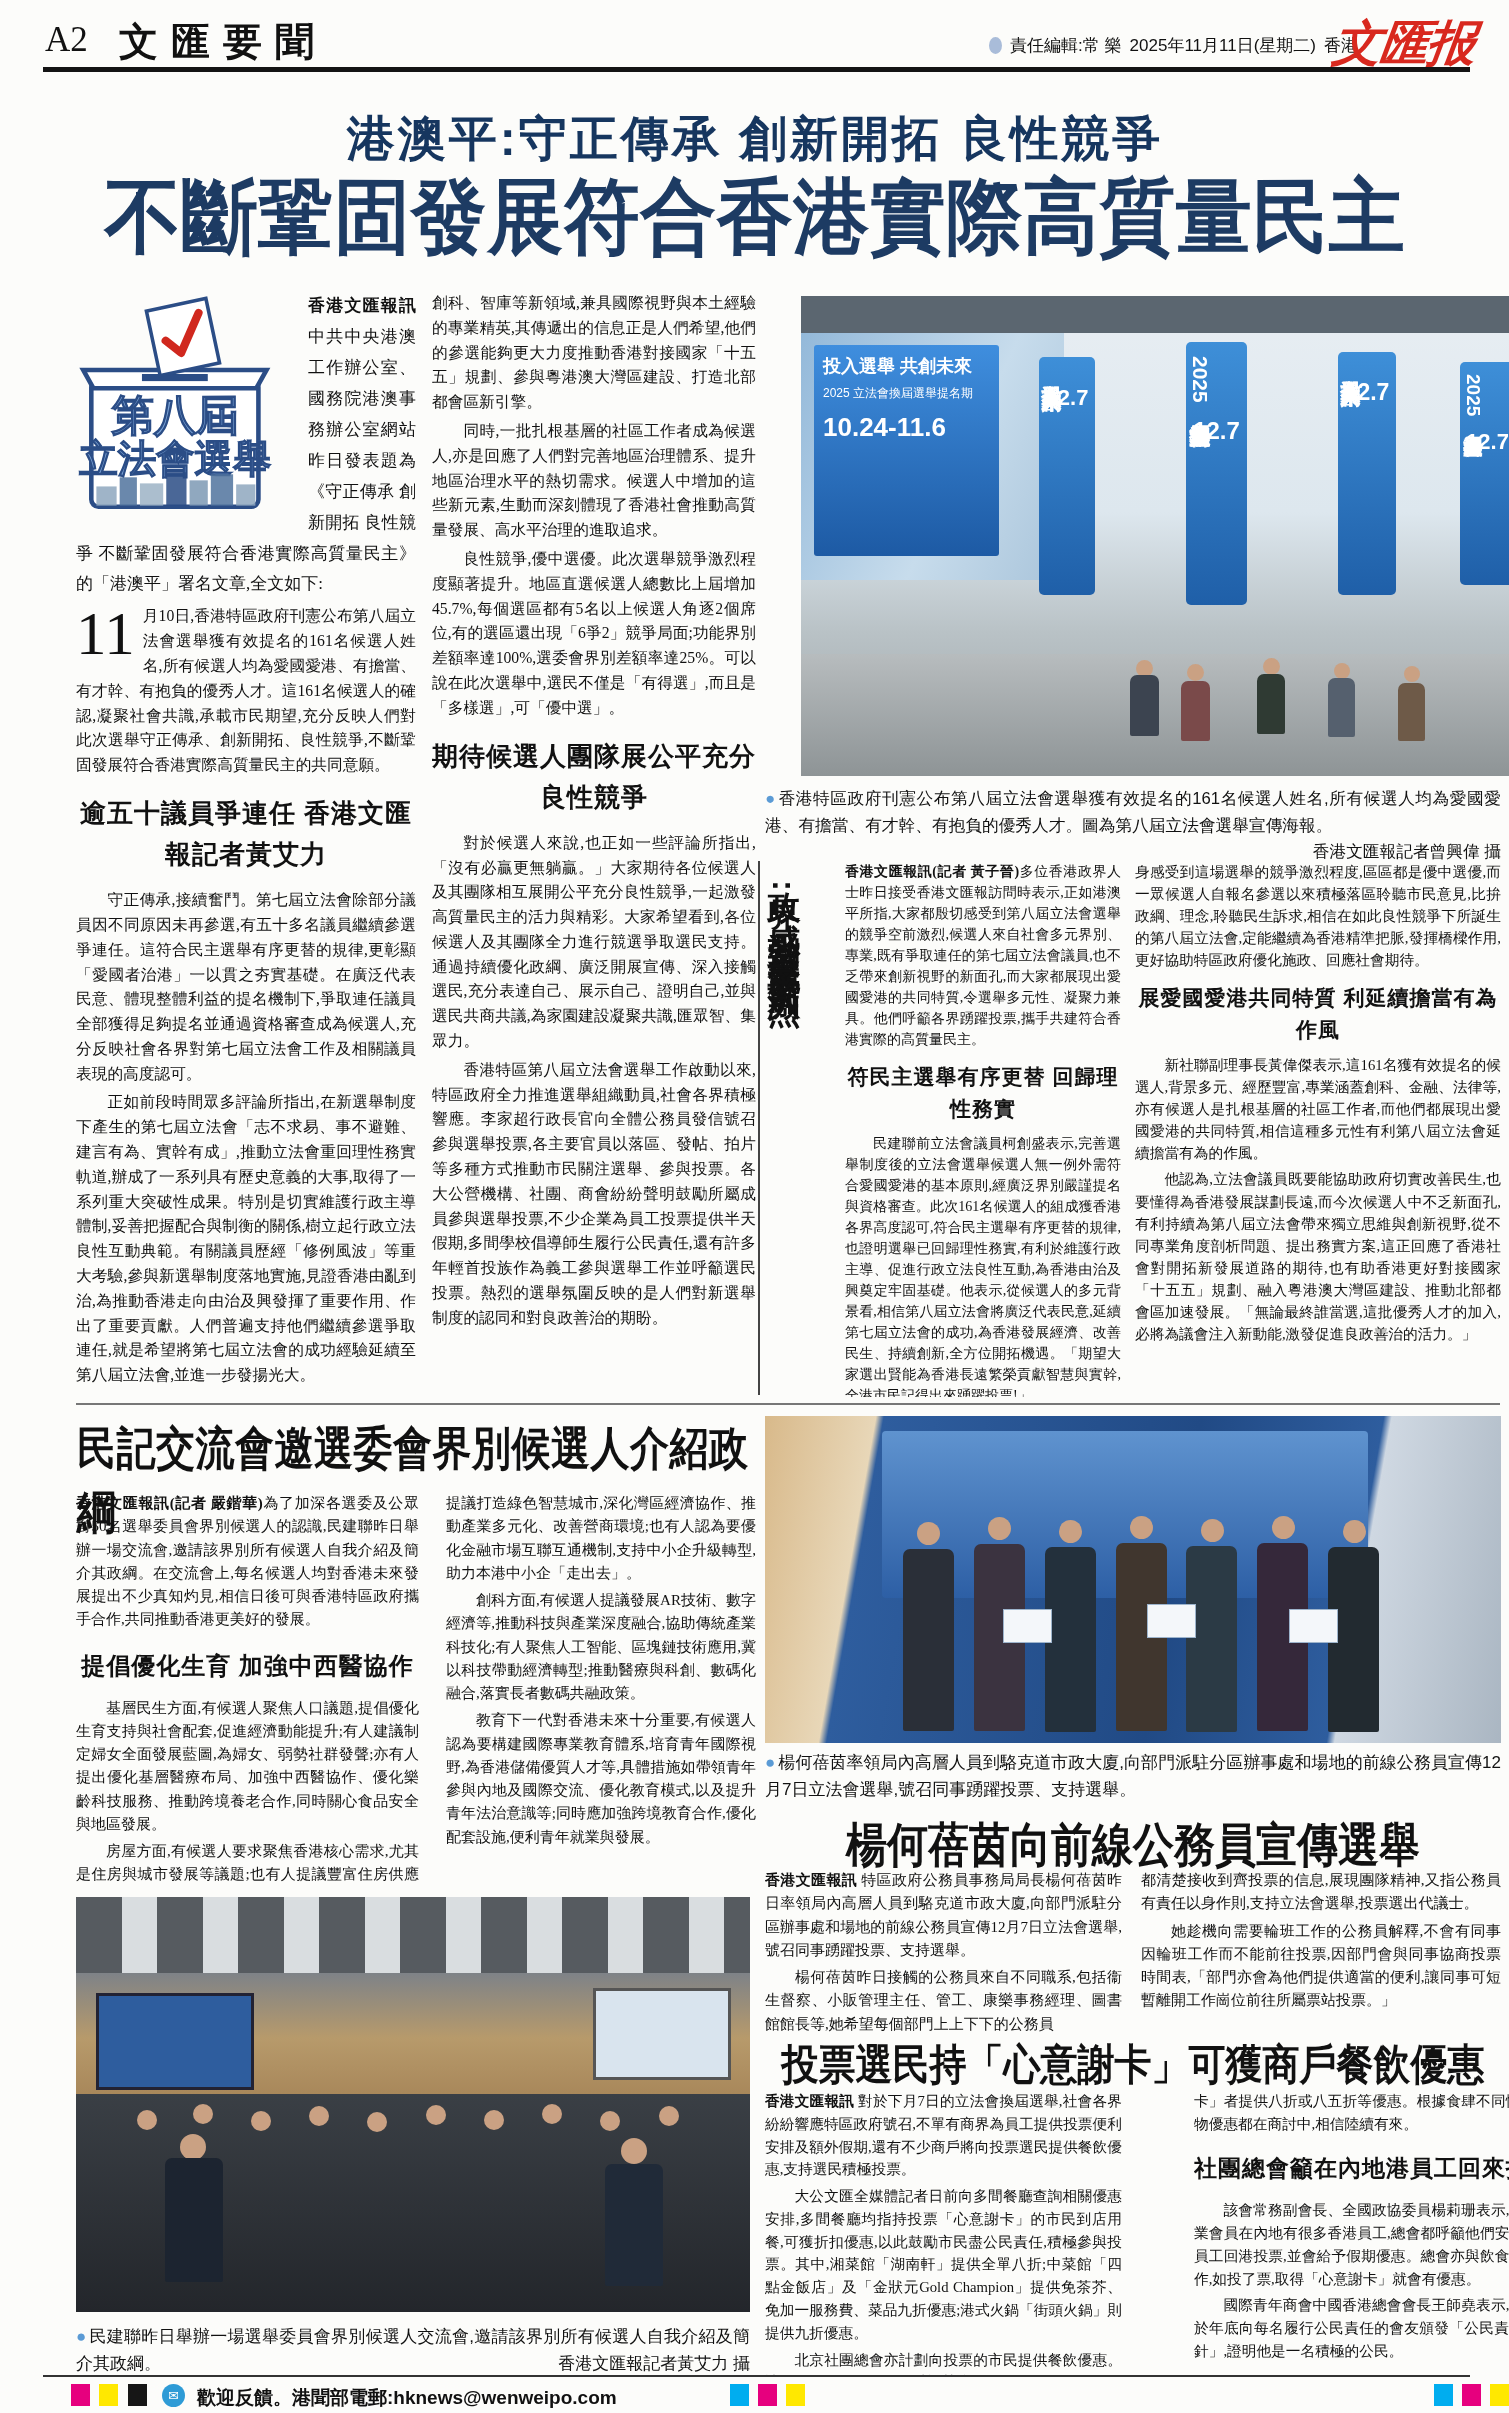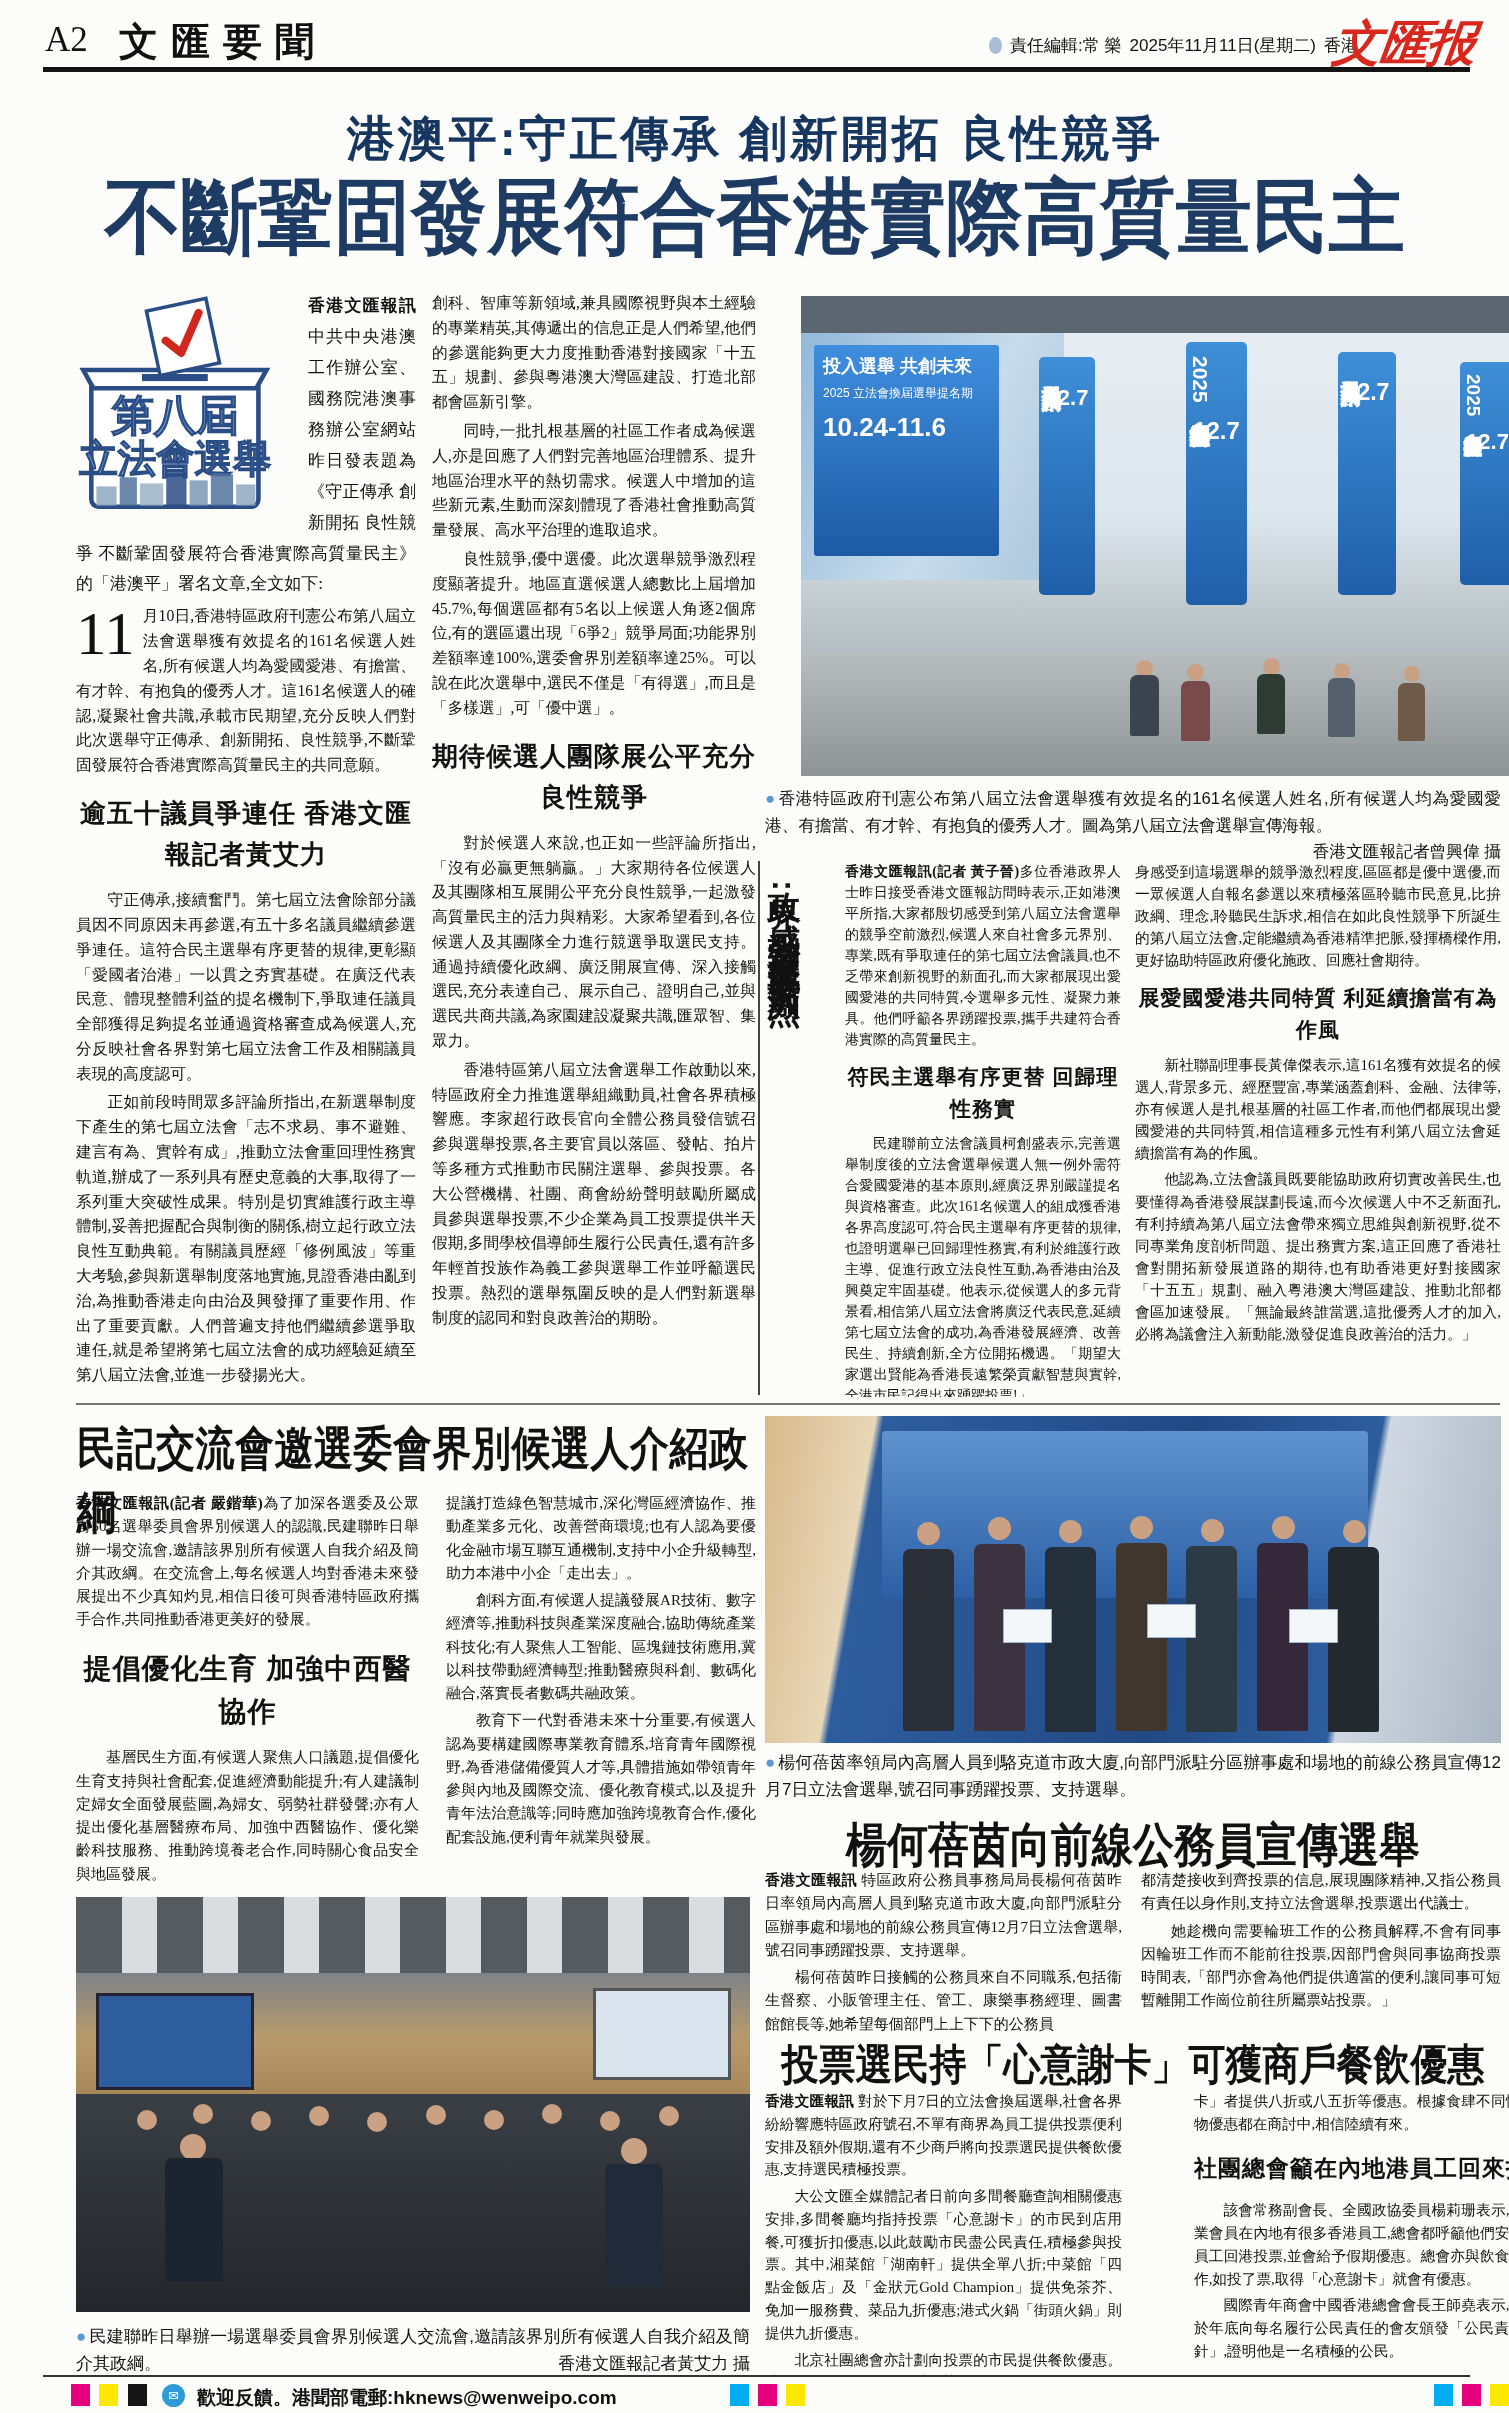--- a/index.html
+++ b/index.html
@@ -42,21 +42,21 @@
   .vhead{writing-mode:vertical-rl;font-family:"Liberation Sans",sans-serif;font-weight:900;
          font-size:33px;letter-spacing:7px;line-height:1.0;}
   .small-col{font-size:14px;line-height:1.5;}
   .small-col h3.sub{font-size:21px;margin:11px 0 9px;}
   .vrule{width:1.5px;background:#444;}
   .hrule{height:1.5px;background:#777;}
   
   .story2-head{font-family:"Liberation Sans",sans-serif;font-weight:900;font-size:39px;
                letter-spacing:0.5px;transform:scaleY(1.18);transform-origin:top;}
   .mid-col{font-size:15px;line-height:1.55;}
-  .mid-col h3.sub{font-size:28px;}
+  .mid-col h3.sub{font-size:24px;}
   .rb-head{font-family:"Liberation Sans",sans-serif;font-weight:900;text-align:center;
            transform:scaleY(1.15);transform-origin:top;}
   .footer-rule{left:43px;right:40px;top:2375px;height:1.5px;background:#333;}
   .sq{position:absolute;width:19px;height:22px;}
   .mail-circle{position:absolute;width:23px;height:23px;border-radius:50%;background:#2e9bd6;color:#fff;
                text-align:center;line-height:23px;font-size:13px;font-family:"DejaVu Sans",sans-serif;}
   .footer-text{position:absolute;font-family:"Liberation Sans",sans-serif;font-weight:700;font-size:19px;}
   
   .banner{position:absolute;background:linear-gradient(#3e8fd8,#1f5fa8);border-radius:5px;
           color:#fff;font-family:"Liberation Sans",sans-serif;font-weight:900;text-align:center;}

